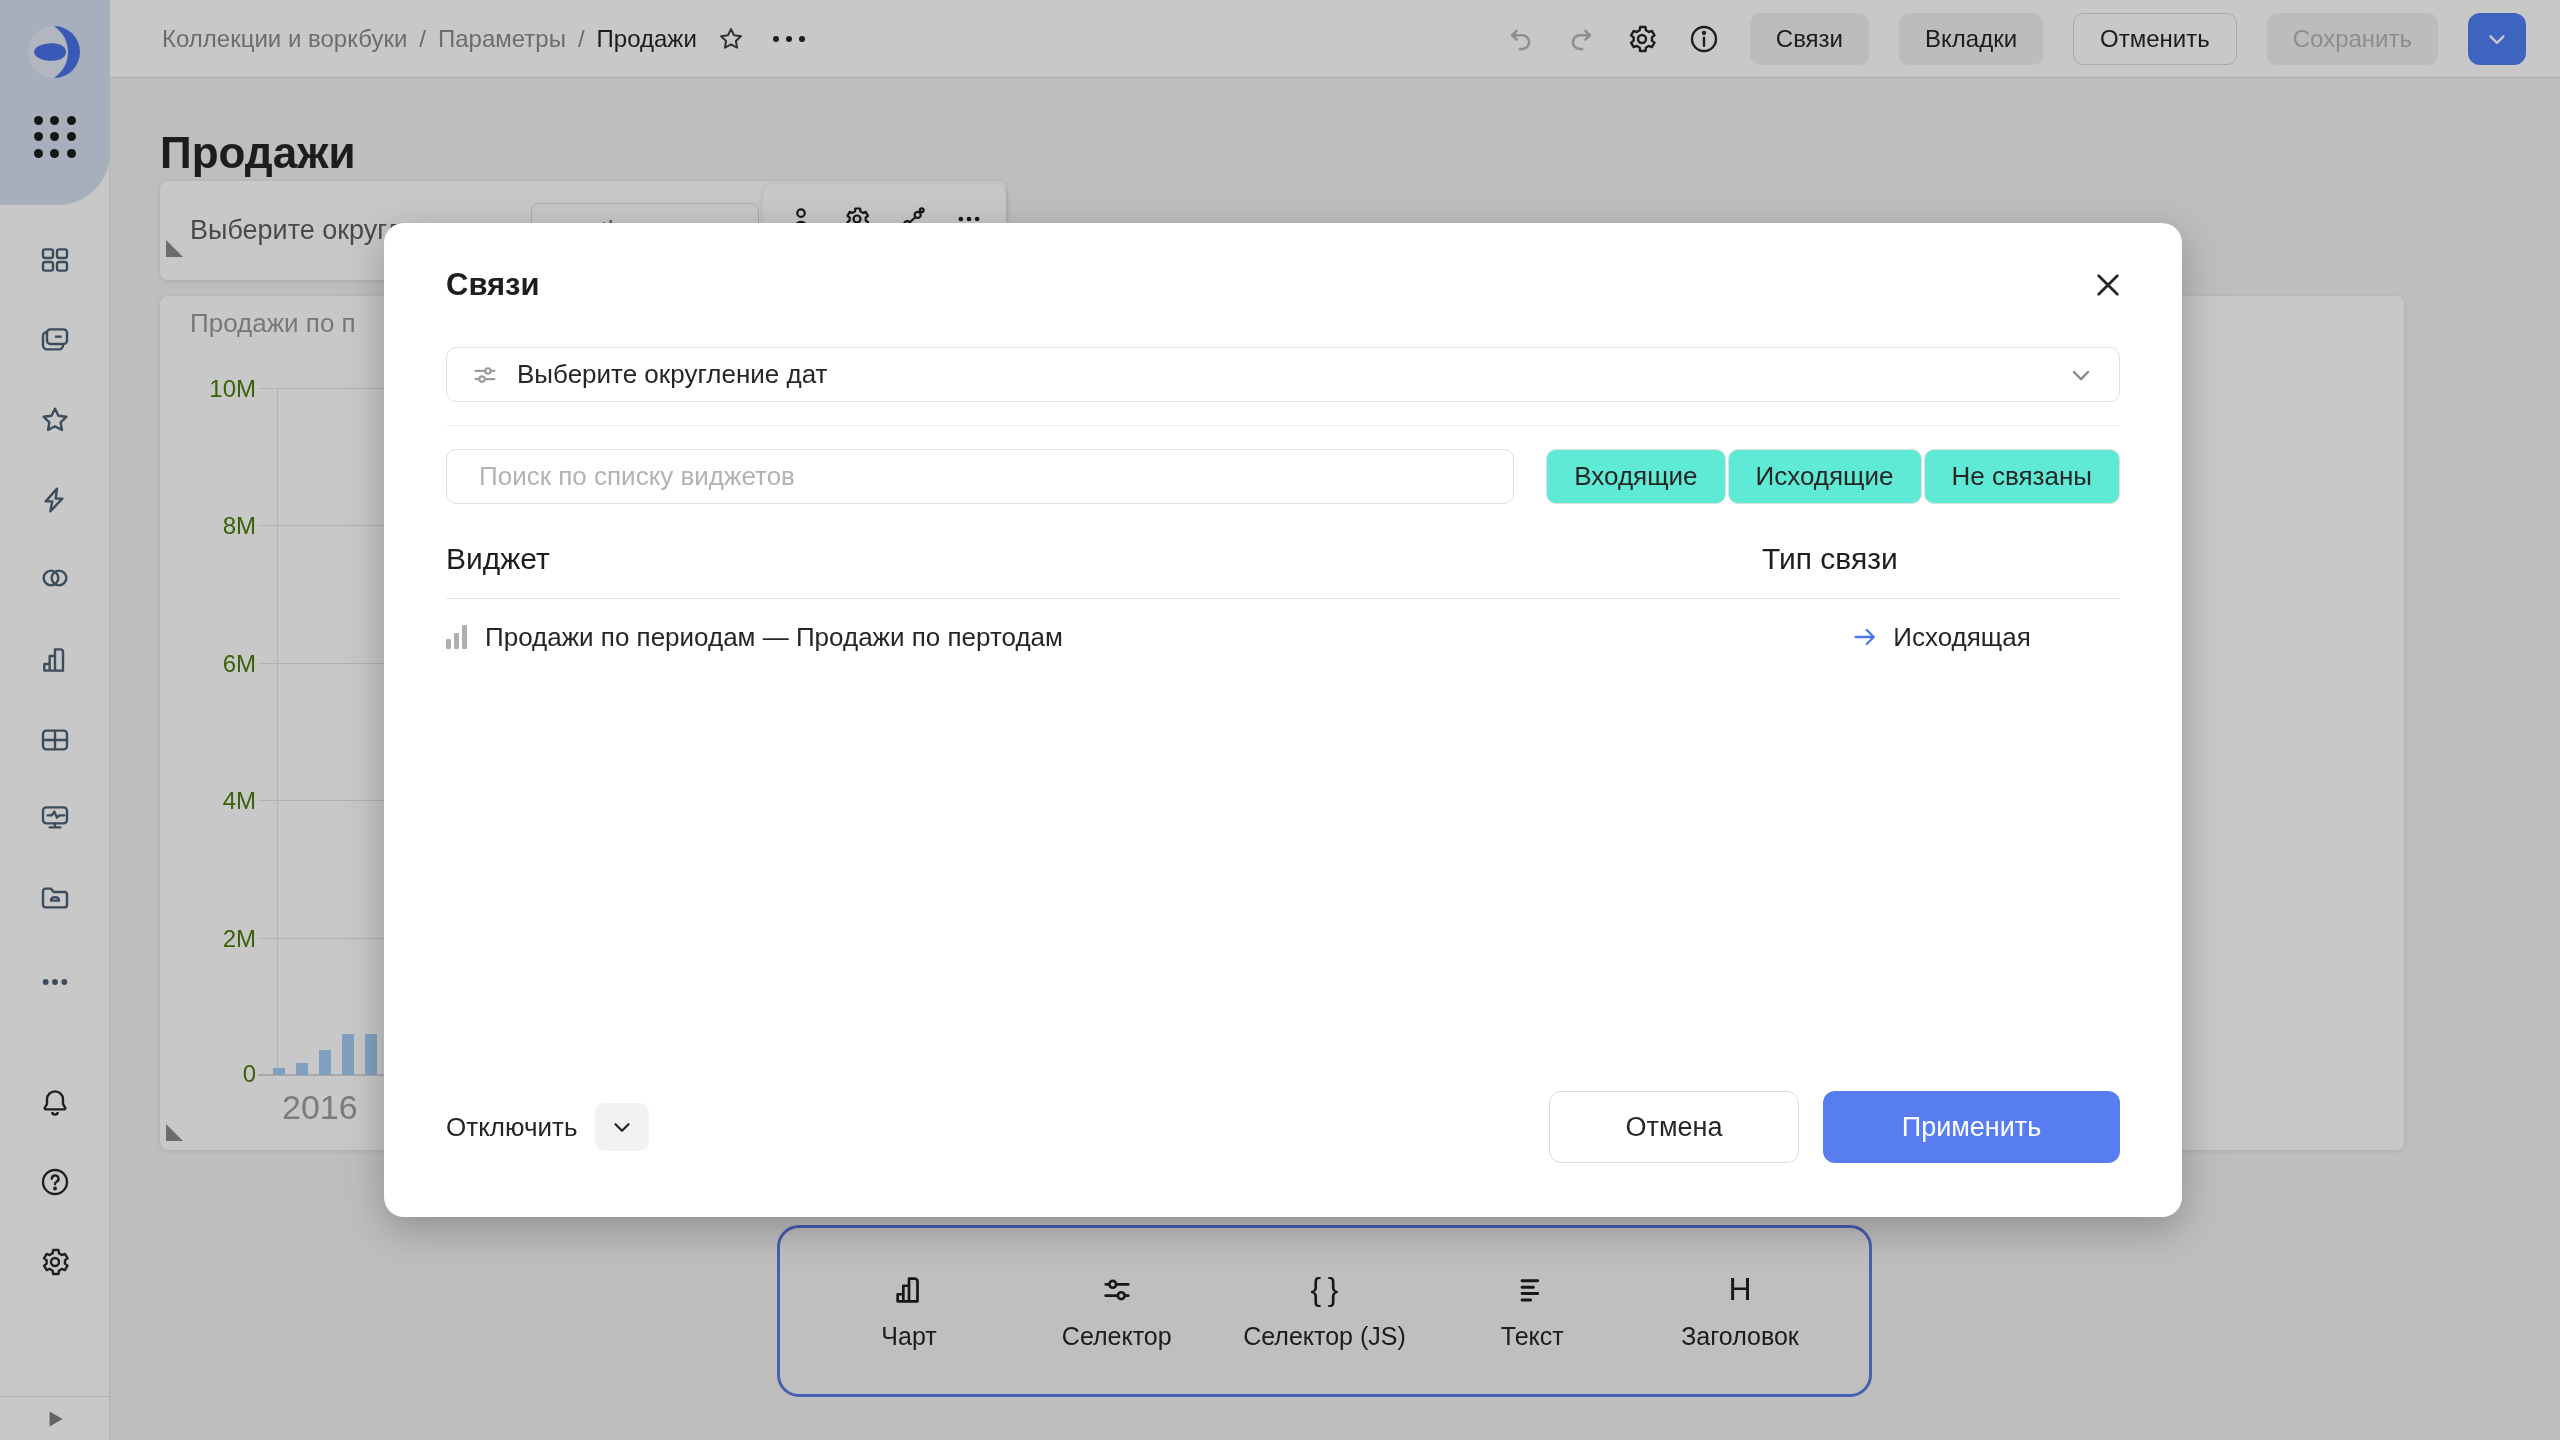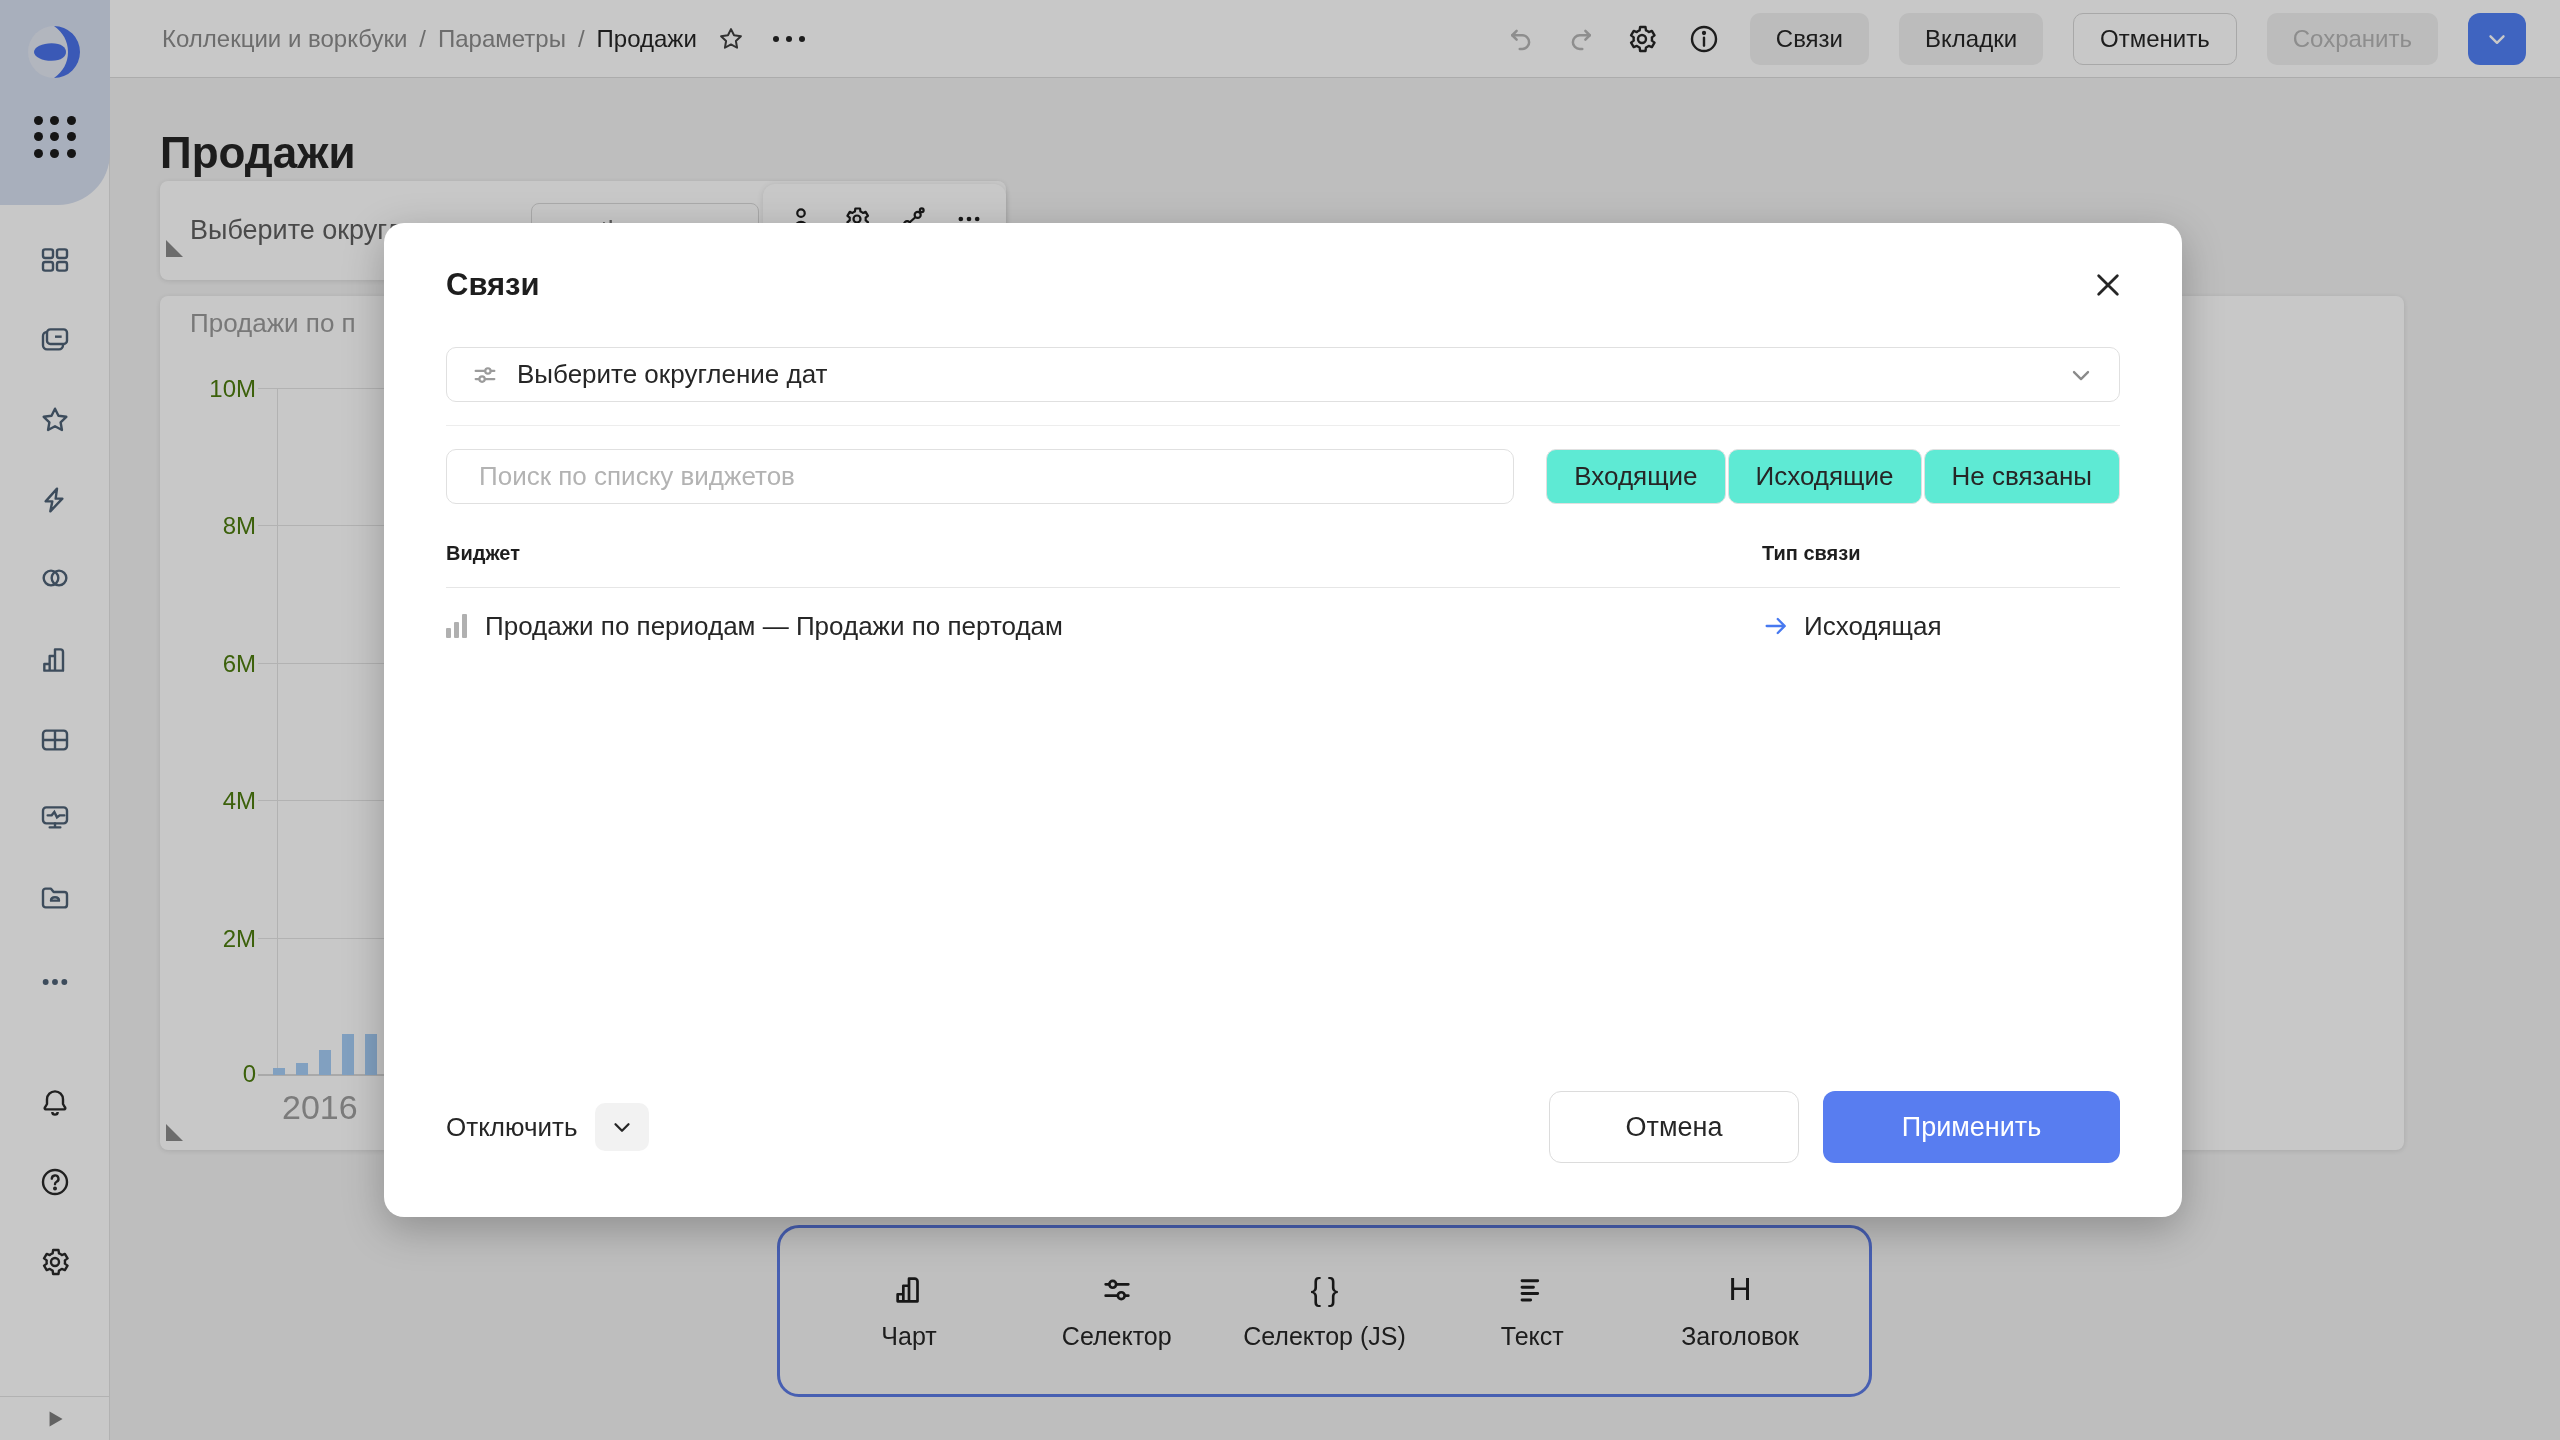--- a/index.html
+++ b/index.html
@@ -63,26 +63,26 @@
   .m-title { font-size:31px; font-weight:600; color:#1e1e1e; }
   .m-close { position:absolute; top:44px; right:56px; width:36px; height:36px; color:#262626; cursor:pointer; display:flex; align-items:center; justify-content:center; }
   .m-select { margin-top:44px; height:55px; border:1px solid #e0e0e0; border-radius:10px; display:flex; align-items:center; padding:0 24px; gap:18px; cursor:pointer; }
   .m-select .val { font-size:26px; color:#262626; }
   .m-select .chev { margin-left:auto; color:#8a8a8a; }
   .m-div { height:1px; background:#ededed; margin-top:23px; }
   .m-searchrow { margin-top:23px; display:flex; align-items:center; }
   .m-search { flex:1; height:55px; border:1px solid #e0e0e0; border-radius:10px; padding:0 32px; font-size:26px; color:#262626; outline:none; margin-right:30px; font-family:inherit; }
   .m-search::placeholder { color:#b3b3b3; }
   .fbtn { height:55px; border:1px solid #e0e0e0; background:#5eead4; border-radius:10px; font-size:26px; color:#262626; padding:0 27px; margin-left:2px; cursor:pointer; white-space:nowrap; font-family:inherit; }
-  .t-head { margin-top:38px; display:flex; font-size:20px; font-weight:700; color:#1e1e1e; }
+  .t-head { margin-top:38px; display:flex; font-size:30px; font-weight:400; color:#1e1e1e; }
   .t-col-r { width:358px; }
   .t-div { height:1px; background:#e6e6e6; margin-top:22px; }
   .t-row { height:76px; display:flex; align-items:center; font-size:26px; color:#262626; cursor:pointer; }
   .t-cell-w { flex:1; display:flex; align-items:center; gap:18px; }
-  .t-cell-r { width:358px; display:flex; align-items:center; gap:14px; }
+  .t-cell-r { width:358px; display:flex; align-items:center; gap:14px;justify-content:center; }
   .mini-bars { display:flex; align-items:flex-end; gap:3px; }
   .mini-bars i { width:5px; background:#b0b0b0; border-radius:1px; display:block; }
   .m-spacer { flex:1; }
   .m-footer { display:flex; align-items:center; }
   .m-disable { font-size:26px; color:#262626; cursor:pointer; }
   .m-dis-chev { margin-left:18px; width:54px; height:48px; background:#f2f2f2; border-radius:10px; display:flex; align-items:center; justify-content:center; color:#262626; cursor:pointer; border:none; }
   .m-actions { margin-left:auto; display:flex; gap:24px; }
   .mbtn { height:72px; border-radius:12px; font-size:27px; display:flex; align-items:center; justify-content:center; cursor:pointer; font-family:inherit; }
   .mbtn.cancel { width:250px; background:#fff; border:1px solid #dcdcdc; color:#262626; }
   .mbtn.apply { width:297px; background:#587df0; border:none; color:#ffffff; }

